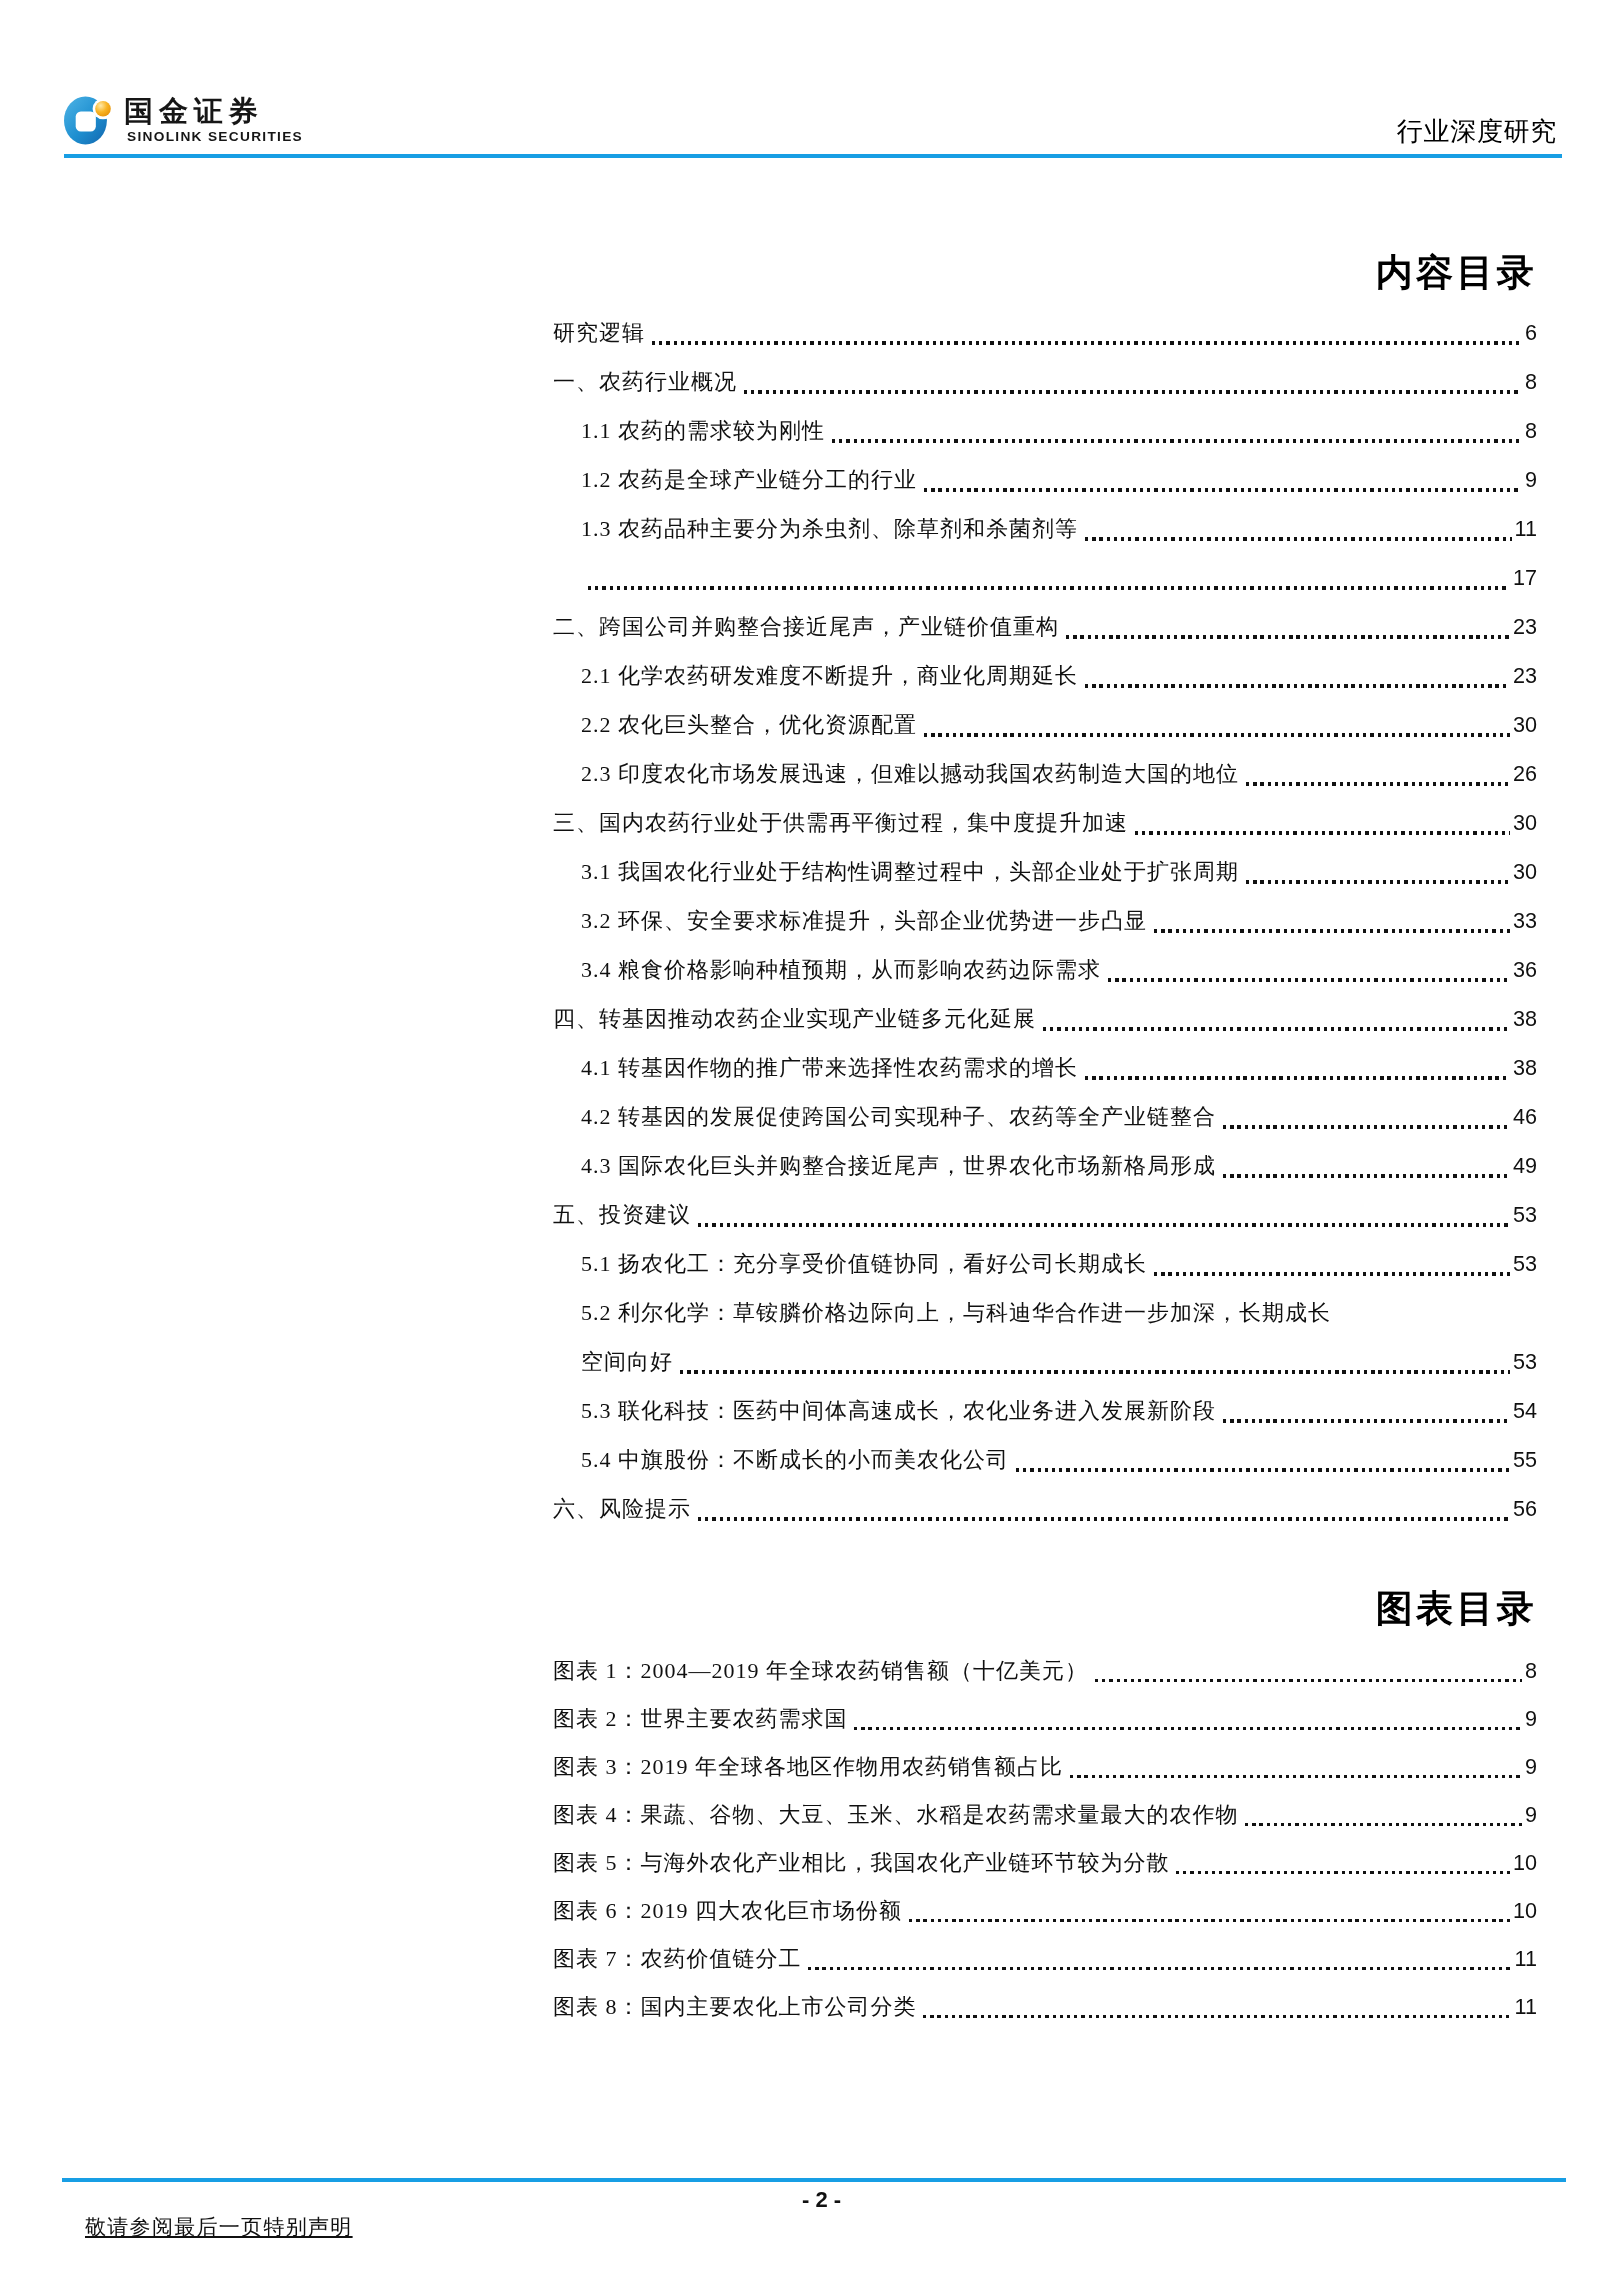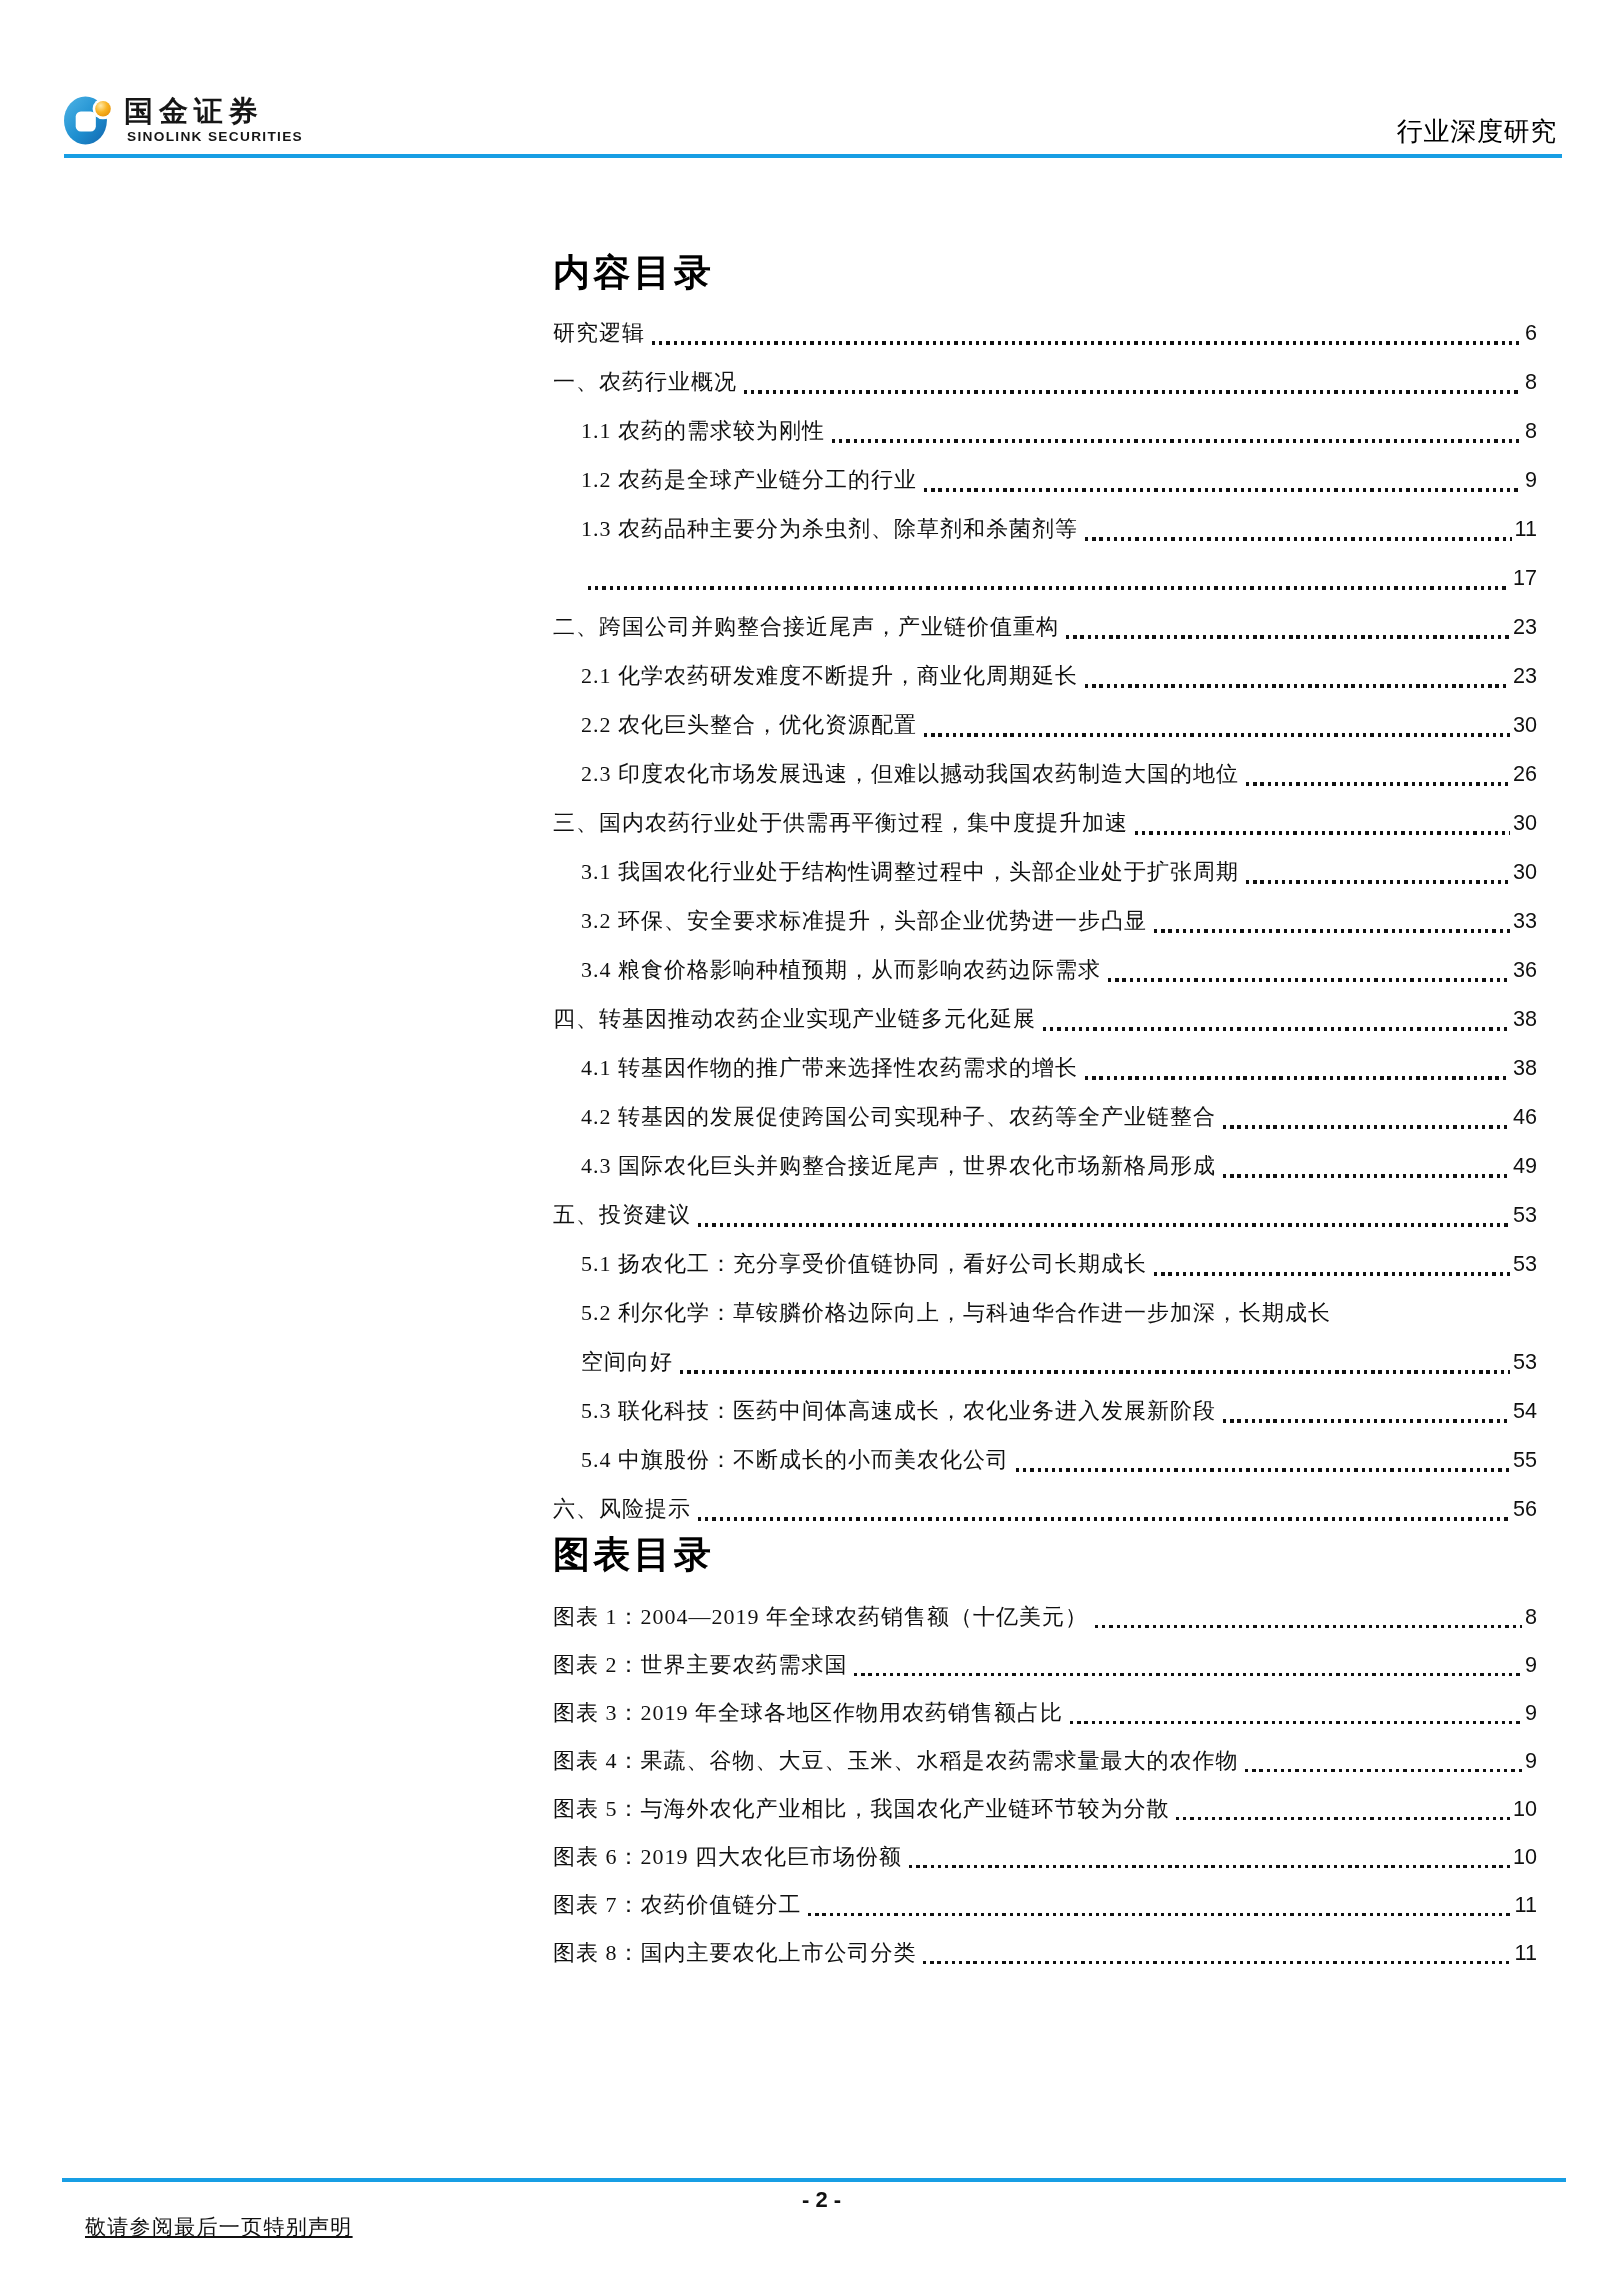--- a/index.html
+++ b/index.html
@@ -25,26 +25,26 @@
   }
   .category {
     position:absolute; right:86px; top:114px;
     font-size:26px; letter-spacing:0.7px; color:#000; white-space:nowrap;
   }
   .header-rule {
     position:absolute; left:64px; top:154px; width:1498px; height:3.9px;
   }
 
   
-  .content { position:absolute; left:553px; top:252px; width:984px; }
+  .content { position:absolute; left:553px; top:252px; width:984px;text-align:right; }
   .sec-title {
     margin:0 0 15.7px 0; font-size:37px; font-weight:bold;
     letter-spacing:3.3px; height:41px; line-height:41px; color:#000;
   }
-  .sec-title.figures { margin-bottom:18.3px; }
+  .sec-title.figures { margin-top:54px; margin-bottom:18.3px; }
 
   .toc-row {
     display:flex; align-items:center; height:49px;
     font-size:22px; letter-spacing:1px; color:#101010;
   }
   .fig-row { height:48px; }
   .toc-row.indent { padding-left:28px; }
   .toc-row .label { white-space:nowrap; overflow:hidden; }
   .toc-row .dots {
     flex:1; height:3.3px; align-self:flex-end; margin:0 2.6px 13px 6.5px;

